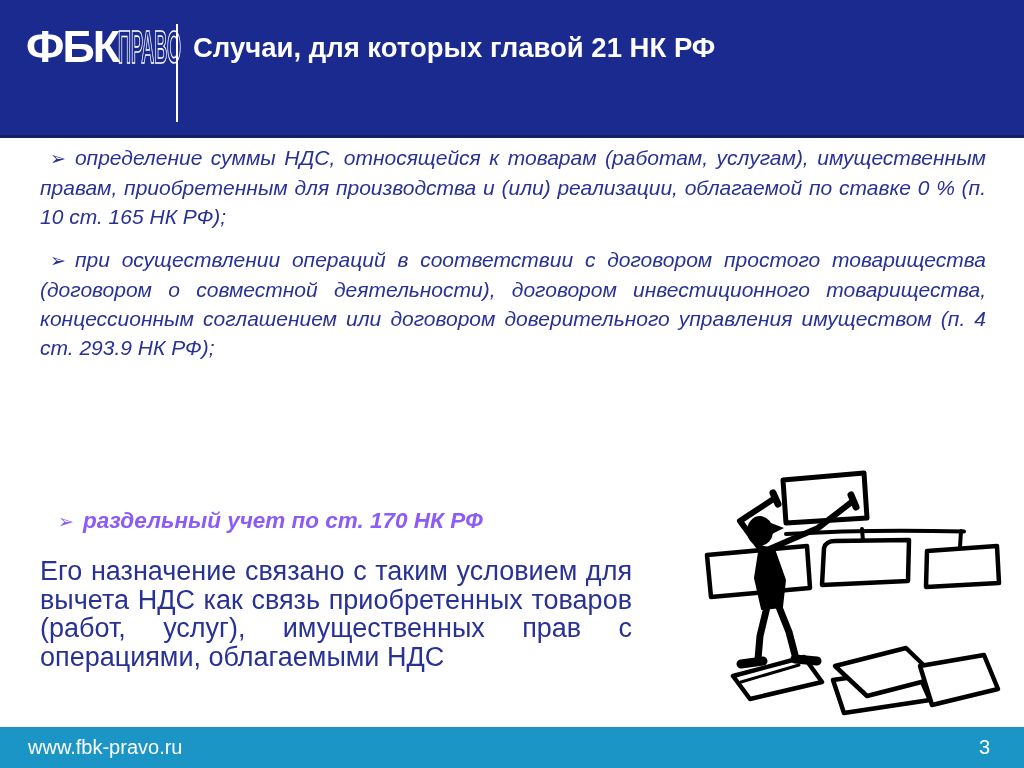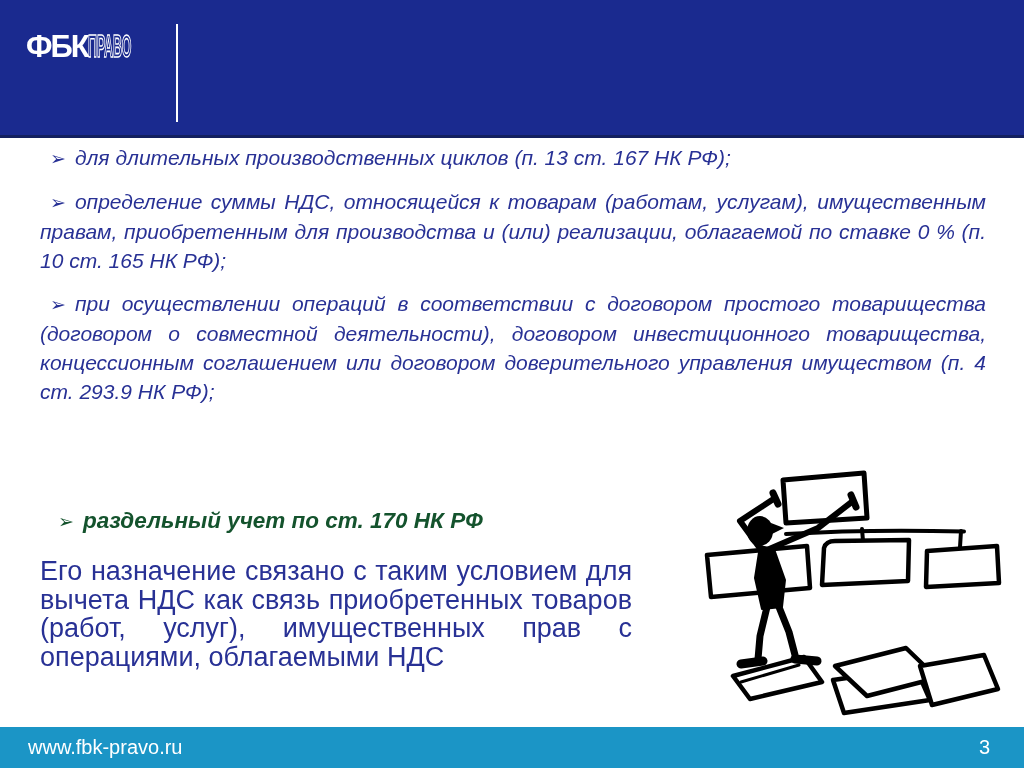--- a/index.html
+++ b/index.html
@@ -14,21 +14,21 @@
   
   .header {
     position: absolute; left: 0; top: 0;
     width: 1024px; height: 138px;
     background: #1a2a8f;
     border-bottom: 3px solid #13205f;
     box-sizing: border-box;
   }
   .logo {
     position: absolute; left: 26px; top: 24px;
-    font-weight: bold; font-size: 31px; line-height: 45px;
+    font-weight: bold; font-size: 45px; line-height: 45px;
     color: #ffffff; letter-spacing: -2px;
     white-space: nowrap;
   }
   .logo-outline {
     display: inline-block;
     transform: scale(0.40, 1.04);
     transform-origin: left center;
     letter-spacing: 0px;
     color: transparent;
     -webkit-text-stroke: 1.6px #ffffff;
@@ -62,21 +62,21 @@
   }
   .mk {
     font-style: normal;
     font-family: "DejaVu Sans", sans-serif;
     margin-right: 9px;
     font-size: 19px;
   }
   .highlight-bullet {
     position: absolute; left: 40px; top: 506px;
     width: 600px;
-    color: #14532d;
+    color: #8b5cf6;
     font-style: italic; font-weight: bold;
     font-size: 22.5px; line-height: 30px;
     text-indent: 18px;
   }
   .paragraph {
     position: absolute; left: 40px; top: 557px;
     width: 592px;
     color: #283195;
     font-size: 27px; line-height: 28.5px;
     text-align: justify;
@@ -107,25 +107,25 @@
 </style>
 </head>
 <body>
 
 <div class="header">
   <div class="logo">
     <span>ФБК</span><span class="logo-outline">ПРАВО</span>
   </div>
   <div class="header-divider"></div>
   <div class="title">
+    <div>Случаи, для которых главой 21 НК РФ</div>
   </div>
 </div>
 
 <div class="bullets">
-  <p><span class="mk">➢</span><span>для длительных производственных циклов (п. 13 ст. 167 НК РФ);</span></p>
   <p><span class="mk">➢</span><span>определение суммы НДС, относящейся к товарам (работам, услугам), имущественным правам, приобретенным для производства и (или) реализации, облагаемой по ставке 0 % (п. 10 ст. 165 НК РФ);</span></p>
   <p><span class="mk">➢</span><span>при осуществлении операций в соответствии с договором простого товарищества (договором о совместной деятельности), договором инвестиционного товарищества, концессионным соглашением или договором доверительного управления имуществом (п. 4 ст. 293.9 НК РФ);</span></p>
 </div>
 
 <div class="highlight-bullet">
   <span class="mk">➢</span><span>раздельный учет по ст. 170 НК РФ</span>
 </div>
 
 <div class="paragraph">Его назначение связано с таким условием для вычета НДС как связь приобретенных товаров (работ, услуг), имущественных прав с операциями, облагаемыми НДС</div>
 

